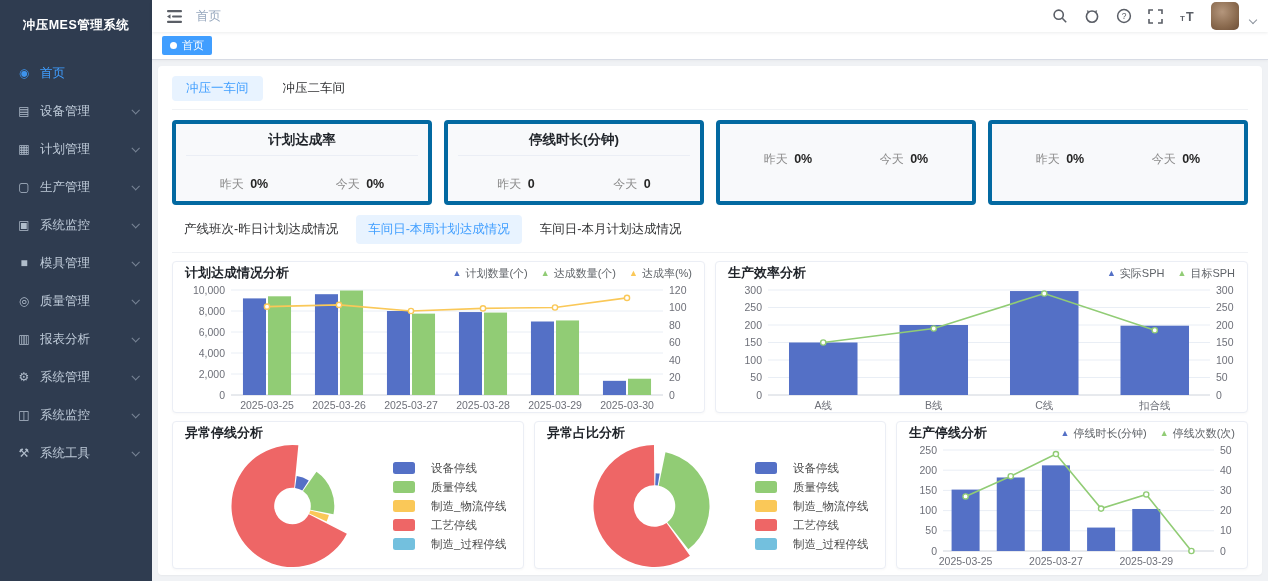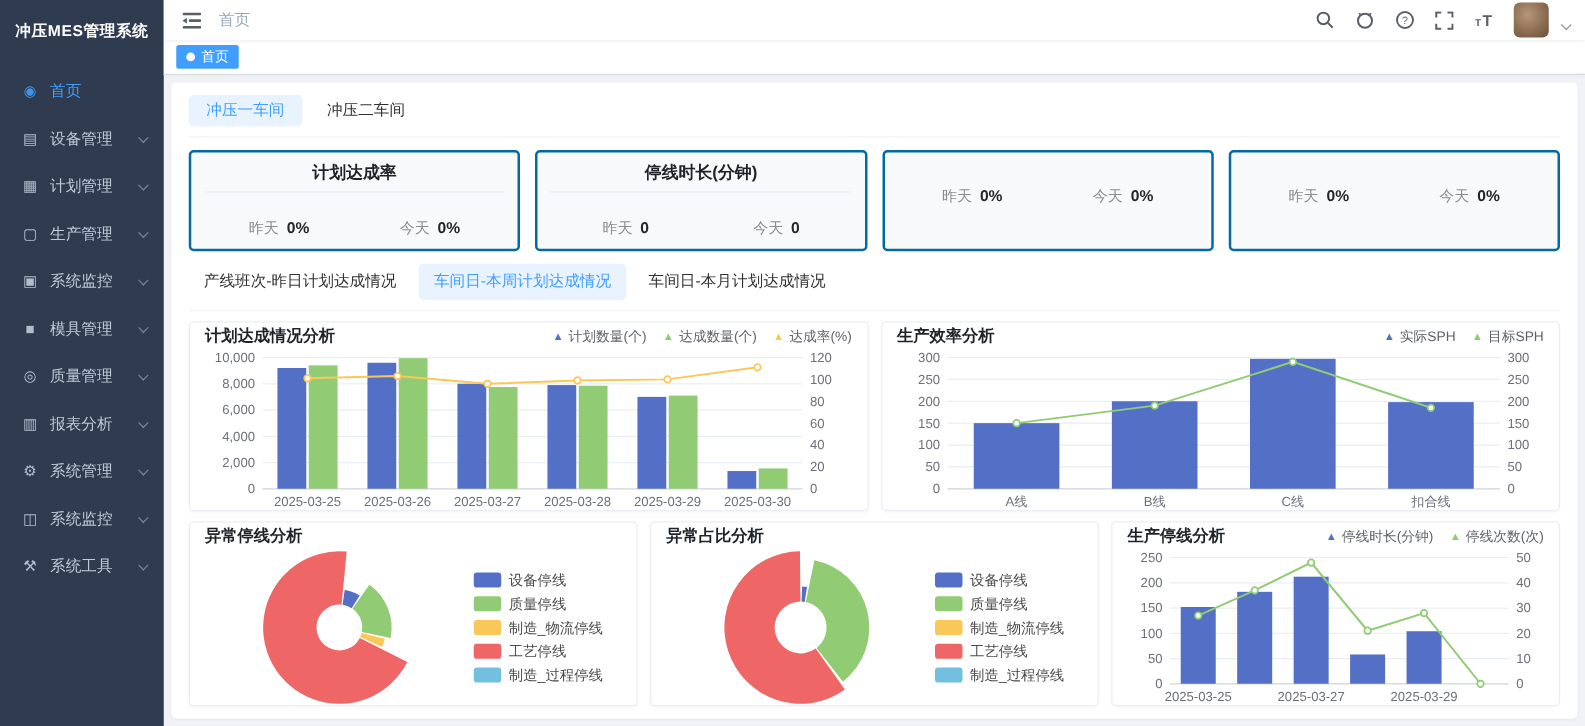--- a/index.html
+++ b/index.html
@@ -1,21 +1,21 @@
 <!DOCTYPE html>
 <html><head>
 <meta charset="utf-8">
 <style>
   *{box-sizing:border-box;margin:0;padding:0}
   html,body{width:1268px;height:581px;overflow:hidden;background:#f0f2f5;
     font-family:"Liberation Sans","DejaVu Sans",sans-serif;-webkit-font-smoothing:antialiased;}
   .app{display:flex;width:1268px;height:581px}
 
   
-  .sidebar{width:131px;flex-shrink:0;background:#2f3c50;color:#bfcbd9;display:flex;flex-direction:column}
+  .sidebar{width:152px;flex-shrink:0;background:#2f3c50;color:#bfcbd9;display:flex;flex-direction:column}
   .logo{height:50px;line-height:50px;text-align:center;color:#fff;font-weight:bold;font-size:12.5px;letter-spacing:.5px}
   .menu{display:flex;flex-direction:column;padding-top:4px}
   .menu-item{height:38px;display:flex;align-items:center;gap:9px;padding:0 10px 0 17px;font-size:12.5px;cursor:pointer}
   .menu-item.active{color:#409eff}
   .mi-icon{width:14px;font-size:12px;text-align:center;opacity:.9}
   .mi-label{white-space:nowrap}
   .mi-arrow{width:6px;height:6px;border-right:1.3px solid currentColor;border-bottom:1.3px solid currentColor;
     transform:rotate(45deg) translateY(-1px);opacity:.5;margin-left:auto;margin-right:4px}
 
   
@@ -38,21 +38,21 @@
 
   
   .content{flex:1;padding:6px;overflow:hidden}
   .panel{background:#fff;border-radius:4px;height:100%;padding:10px 14px;box-shadow:0 1px 2px rgba(0,0,0,.04)}
 
   .tabs-row{display:flex;gap:6px;align-items:center;padding-bottom:8px;border-bottom:1px solid #f0f2f5}
   .tab{font-size:12.5px;color:#303133;padding:4px 14px;border-radius:4px;cursor:pointer;white-space:nowrap}
   .tab.active{background:#e8f3ff;color:#409eff}
 
   .kpi-row{display:flex;gap:12px;margin:10px 0}
-  .kpi-card{flex:1;background:#f8f9fb;border:2px solid #0369a1;border-radius:4px;padding:7px 10px 8px}
+  .kpi-card{flex:1;background:#f8f9fb;border:4px solid #0369a1;border-radius:4px;padding:7px 10px 8px}
   .kpi-title{text-align:center;font-size:13.5px;font-weight:bold;color:#1f2329;padding-bottom:6px;border-bottom:1px solid #ebeef5}
   .kpi-vals{display:flex;margin-top:20px}
   .kpi-cell{flex:1;text-align:center;font-size:12px;color:#8c8c8c}
   .kpi-cell b{color:#262626;font-size:12.5px;margin-left:3px}
 
   .tabs-row.period{margin-bottom:8px}
   .tabs-row.period .tab{padding:6px 12px}
 
   .charts-row{display:flex;gap:10px}
   .charts-row.row1{margin-bottom:8px}
@@ -62,21 +62,21 @@
   .chart-title{font-size:13px;font-weight:bold;color:#1f2329}
   .tri-legend{display:flex;gap:13px;align-items:center}
   .tl-item{display:flex;gap:4px;align-items:center}
   .tl-marker{font-size:9px;line-height:1}
   .tl-text{font-size:11px;color:#5f6368}
   .row1 .chart-body{height:128px;width:100%}
   .row2 .chart-body{height:124px;width:100%}
   .pie-body{display:flex;align-items:center}
   .pie-canvas{flex:1;height:124px;min-width:0}
   .pie-legend{width:118px;display:flex;flex-direction:column;justify-content:center;gap:4px}
-  .pl-item{display:flex;align-items:center;gap:6px}
+  .pl-item{display:flex;align-items:center;gap:16px}
   .pl-swatch{width:22px;height:12px;border-radius:2.5px;flex-shrink:0}
   .pl-text{font-size:11.5px;color:#4a4a4a;white-space:nowrap}
   svg text.tick{font-size:10.5px;fill:#6e7079}
 </style>
 </head>
 <body>
 
 <div class="app">
 
   <aside class="sidebar">

